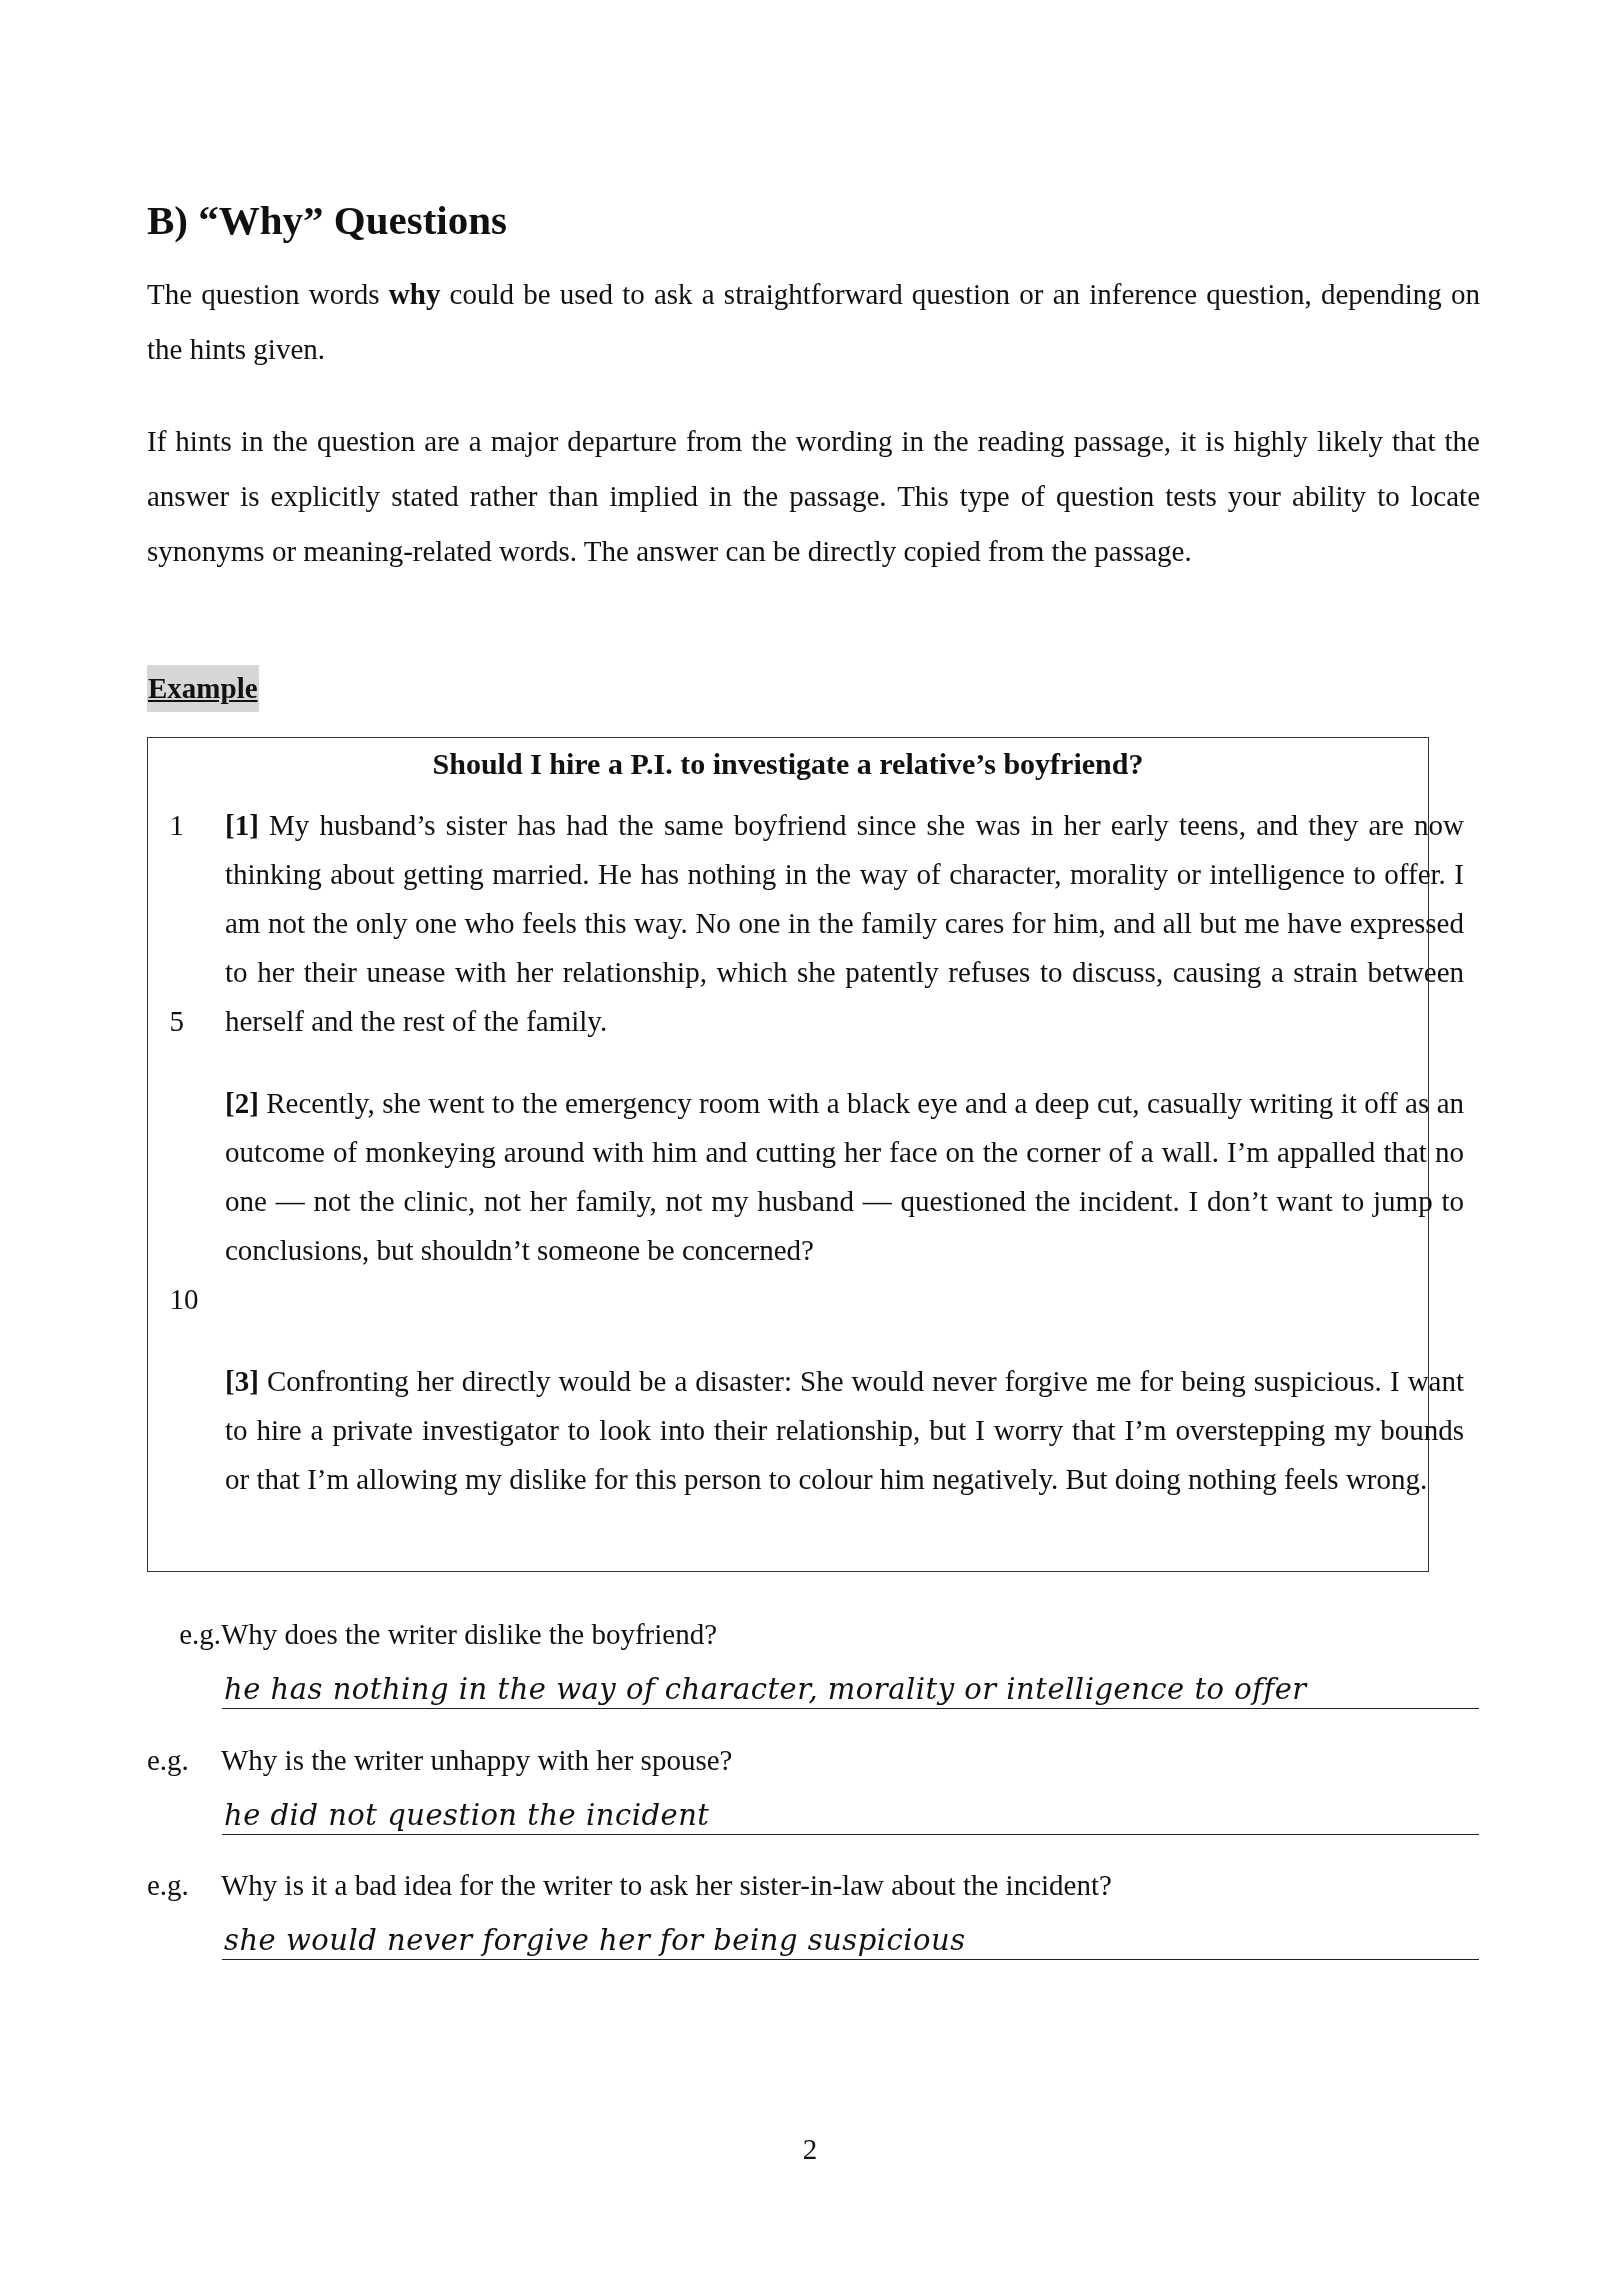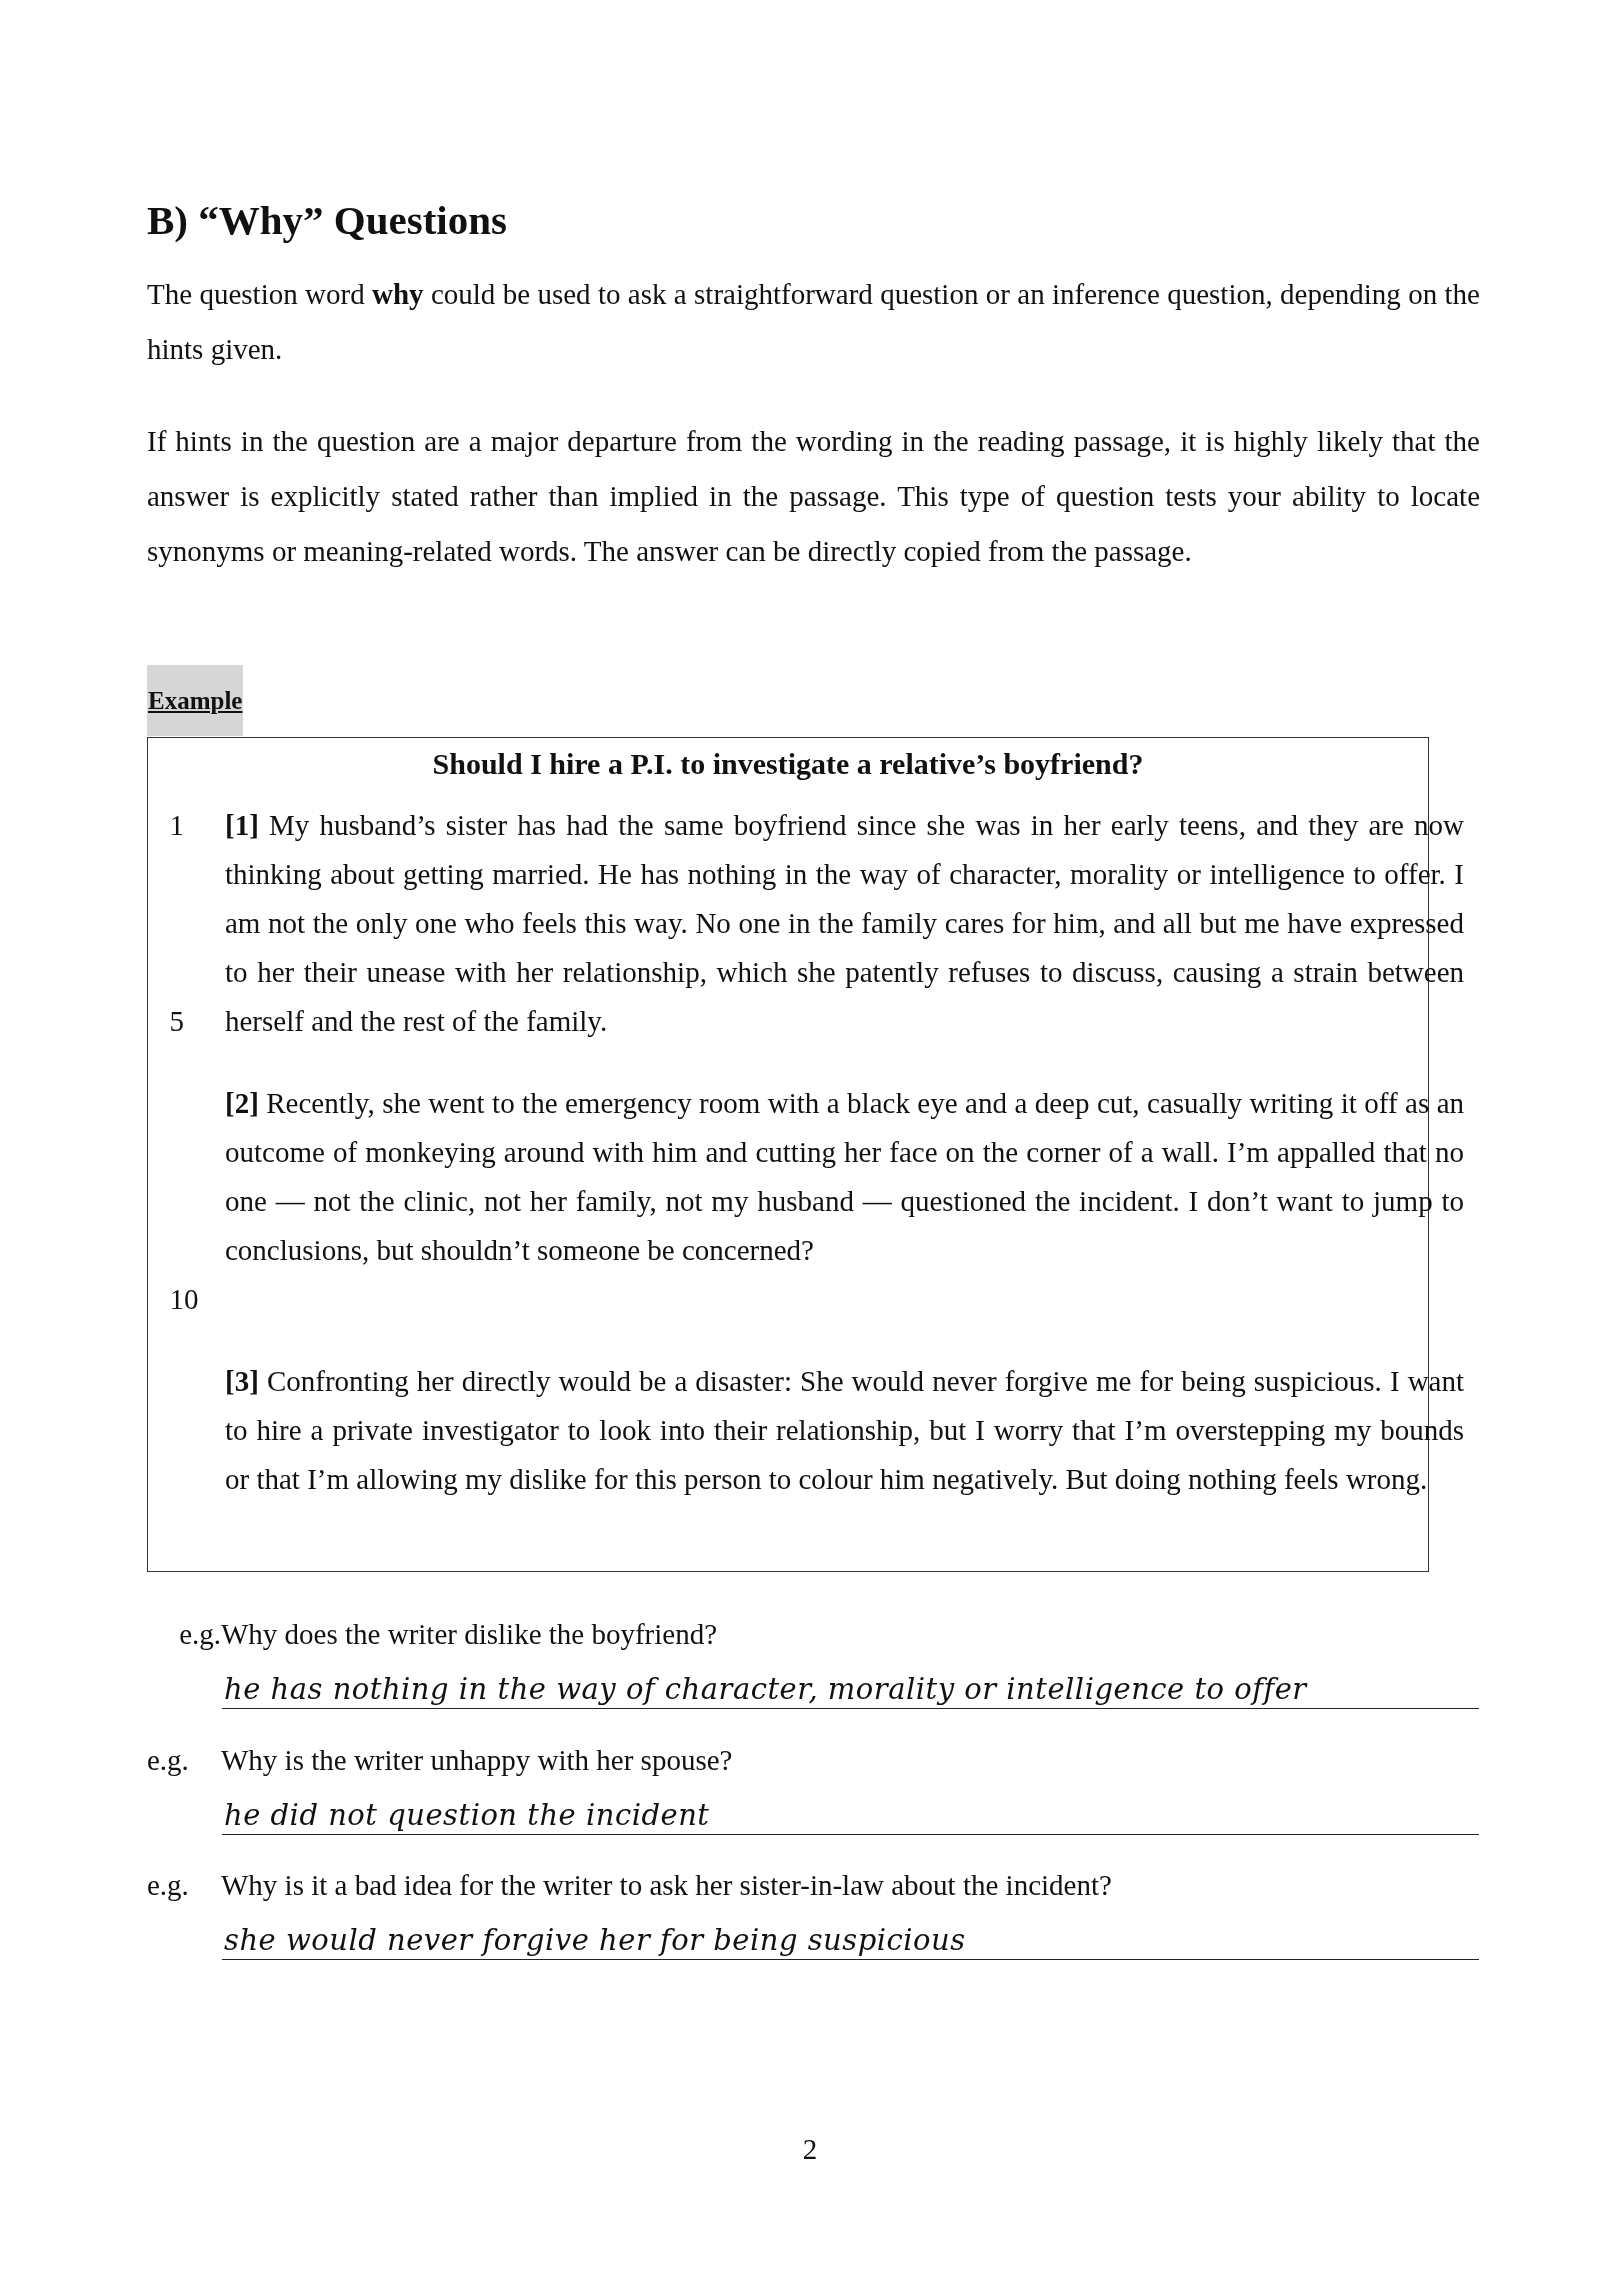--- a/index.html
+++ b/index.html
@@ -2,23 +2,23 @@
 <html><head>
 <meta charset="utf-8">
 <style>
   html, body { margin: 0; padding: 0; background: #ffffff; }
   body { width: 1620px; height: 2293px; position: relative; overflow: hidden;
          font-family: "Liberation Serif", "DejaVu Serif", serif; color: #111; }
   h2.section-title { position: absolute; left: 147px; top: 196px; margin: 0;
          font-size: 41px; font-weight: bold; line-height: 49px; }
   .body-text { position: absolute; left: 147px; width: 1333px; margin: 0;
          font-size: 29px; line-height: 55px; text-align: justify; text-align-last: left; }
-  .example-label { position: absolute; left: 147px; top: 665px; font-size: 25px;
+  .example-label { position: absolute; left: 147px; top: 665px; font-size: 29px;
          font-weight: bold; text-decoration: underline; background: #d6d6d6;
-         line-height: 35px; padding: 18px 1px; }
+         line-height: 35px; padding: 6px 1px; }
   .passage-box { position: absolute; left: 147px; top: 737px; width: 1282px; height: 835px;
          border: 1.5px solid #333; box-sizing: border-box; }
   .passage-title { position: absolute; left: 0; right: 0; top: 5.9px; text-align: center;
          font-size: 30px; font-weight: bold; line-height: 39px; }
   .para { position: absolute; left: 77px; width: 1239px; margin: 0; font-size: 29px;
          line-height: 49px; text-align: justify; text-align-last: left; }
   .para b { font-weight: bold; }
   .line-num { position: absolute; left: 21.6px; font-size: 29px; line-height: 49px; width: 29px; text-align: left; }
   .question { position: absolute; left: 147px; font-size: 29px; line-height: 39px; }
   .question .eg { display: inline-block; width: 74px; }
@@ -26,21 +26,21 @@
          border-bottom: 1.5px solid #222; box-sizing: border-box; }
   .answer span { position: absolute; left: 2px; bottom: 2px; font-family: "DejaVu Serif", serif;
          font-style: italic; font-size: 29px; color: #111; letter-spacing: 0.5px; }
   .page-number { position: absolute; left: 0; width: 1620px; top: 2133px; text-align: center; font-size: 29px; }
 </style>
 </head>
 <body>
 
 <h2 class="section-title">B) “Why” Questions</h2>
 
-<p class="body-text" style="top:267px;"><span>The question word </span><b>why</b><span> could be used to ask a straightforward question or an inference question, depending on the hints given.</span></p>
+<p class="body-text" style="top:267px;"><span>The question words </span><b>why</b><span> could be used to ask a straightforward question or an inference question, depending on the hints given.</span></p>
 
 <p class="body-text" style="top:414px;">If hints in the question are a major departure from the wording in the reading passage, it is highly likely that the answer is explicitly stated rather than implied in the passage.  This type of question tests your ability to locate synonyms or meaning-related words.  The answer can be directly copied from the passage.</p>
 
 <div class="example-label">Example</div>
 
 <div class="passage-box">
   <div class="passage-title">Should I hire a P.I. to investigate a relative’s boyfriend?</div>
 
   <div class="line-num" style="top:63px;">1</div>
   <div class="line-num" style="top:259px;">5</div>

